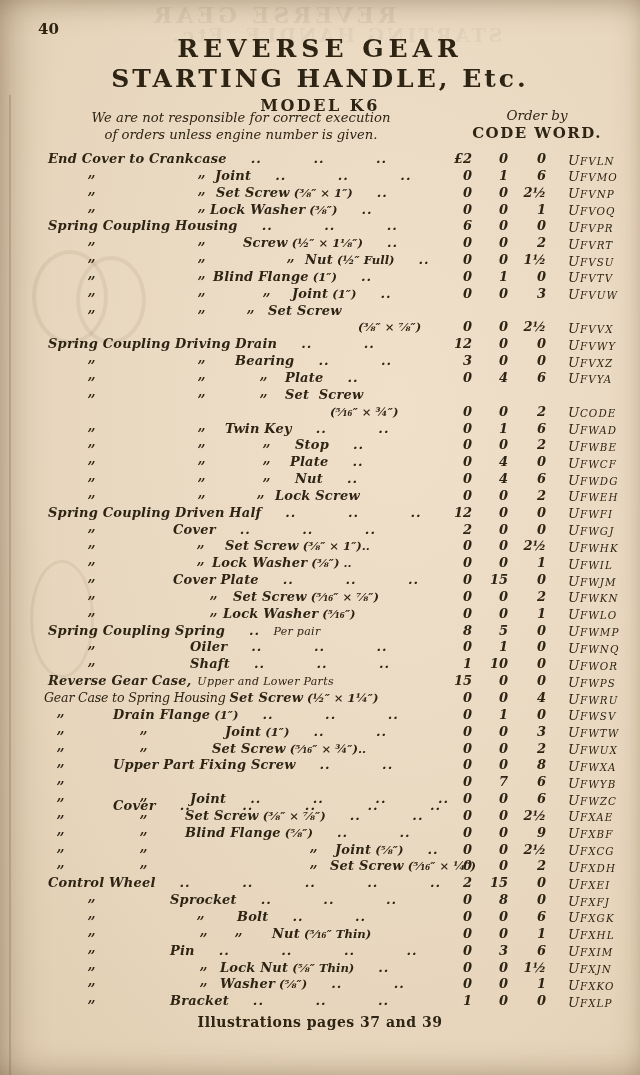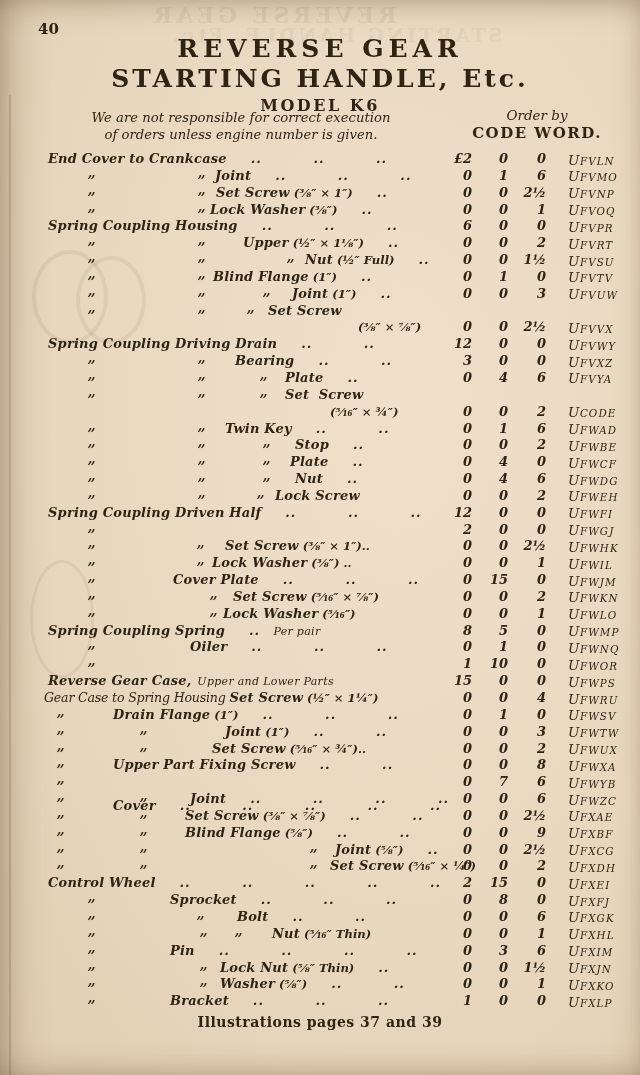--- a/index.html
+++ b/index.html
@@ -119,21 +119,21 @@
     <div class="row">
       <span class="lbl" style="left: 48px;"><span class="bold">Spring Coupling Housing</span><span class="dots">.. .. ..</span></span>
       <span class="price c-pounds">6</span>
       <span class="price c-shillings">0</span>
       <span class="price c-pence">0</span>
       <span class="code">U<span class="code-sc">FVPR</span></span>
     </div>
     <div class="row">
       <span class="ditto" style="left: 88px;">,,</span>
       <span class="ditto" style="left: 198px;">,,</span>
-      <span class="lbl" style="left: 243px;"><span class="bold">Upper</span><span class="size"> (½″ × 1⅛″)</span><span class="dots">..</span></span>
+      <span class="lbl" style="left: 243px;"><span class="bold">Screw</span><span class="size"> (½″ × 1⅛″)</span><span class="dots">..</span></span>
       <span class="price c-pounds">0</span>
       <span class="price c-shillings">0</span>
       <span class="price c-pence">2</span>
       <span class="code">U<span class="code-sc">FVRT</span></span>
     </div>
     <div class="row">
       <span class="ditto" style="left: 88px;">,,</span>
       <span class="ditto" style="left: 198px;">,,</span>
       <span class="ditto" style="left: 287px;">,,</span>
       <span class="lbl" style="left: 305px;"><span class="bold">Nut</span><span class="size"> (½″ Full)</span><span class="dots">..</span></span>
@@ -264,20 +264,21 @@
     </div>
     <div class="row">
       <span class="lbl" style="left: 48px;"><span class="bold">Spring Coupling Driven Half</span><span class="dots">.. .. ..</span></span>
       <span class="price c-pounds">12</span>
       <span class="price c-shillings">0</span>
       <span class="price c-pence">0</span>
       <span class="code">U<span class="code-sc">FWFI</span></span>
     </div>
     <div class="row">
       <span class="ditto" style="left: 88px;">,,</span>
+      <span class="lbl" style="left: 173px;"><span class="bold">Cover</span><span class="dots">.. .. ..</span></span>
       <span class="price c-pounds">2</span>
       <span class="price c-shillings">0</span>
       <span class="price c-pence">0</span>
       <span class="code">U<span class="code-sc">FWGJ</span></span>
     </div>
     <div class="row">
       <span class="ditto" style="left: 88px;">,,</span>
       <span class="ditto" style="left: 197px;">,,</span>
       <span class="lbl" style="left: 225px;"><span class="bold">Set Screw</span><span class="size"> (⅜″ × 1″)..</span></span>
       <span class="price c-pounds">0</span>
@@ -330,20 +331,21 @@
     <div class="row">
       <span class="ditto" style="left: 88px;">,,</span>
       <span class="lbl" style="left: 190px;"><span class="bold">Oiler</span><span class="dots">.. .. ..</span></span>
       <span class="price c-pounds">0</span>
       <span class="price c-shillings">1</span>
       <span class="price c-pence">0</span>
       <span class="code">U<span class="code-sc">FWNQ</span></span>
     </div>
     <div class="row">
       <span class="ditto" style="left: 88px;">,,</span>
+      <span class="lbl" style="left: 190px;"><span class="bold">Shaft</span><span class="dots">.. .. ..</span></span>
       <span class="price c-pounds">1</span>
       <span class="price c-shillings">10</span>
       <span class="price c-pence">0</span>
       <span class="code">U<span class="code-sc">FWOR</span></span>
     </div>
     <div class="row">
       <span class="lbl" style="left: 48px;"><span class="bold">Reverse Gear Case,</span><span class="reg tail"> Upper and Lower Parts</span></span>
       <span class="price c-pounds">15</span>
       <span class="price c-shillings">0</span>
       <span class="price c-pence">0</span>

